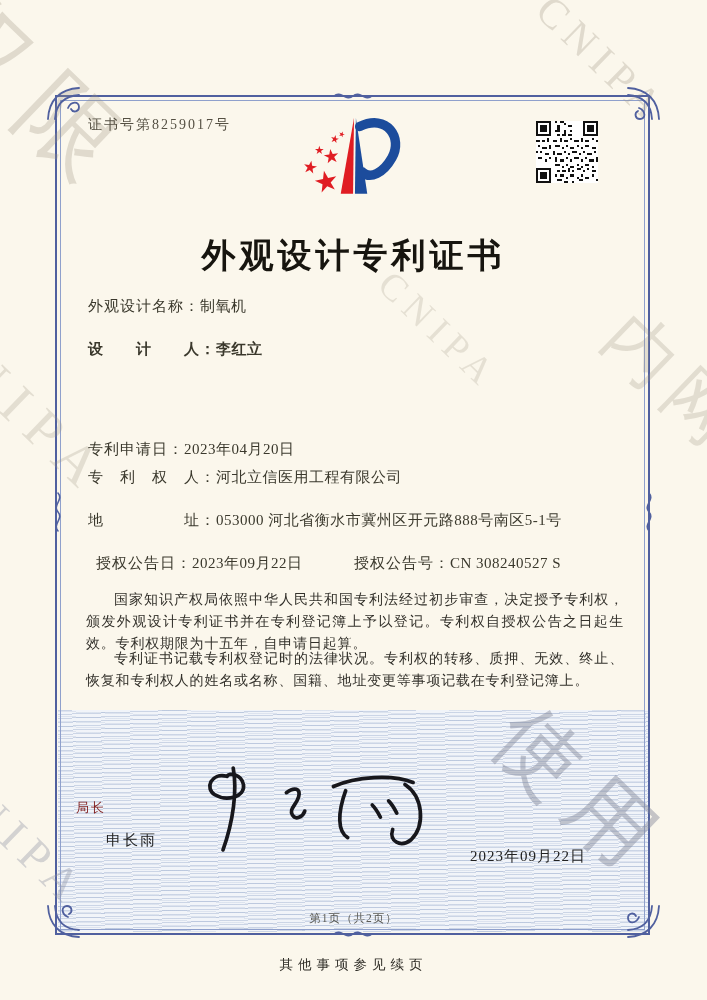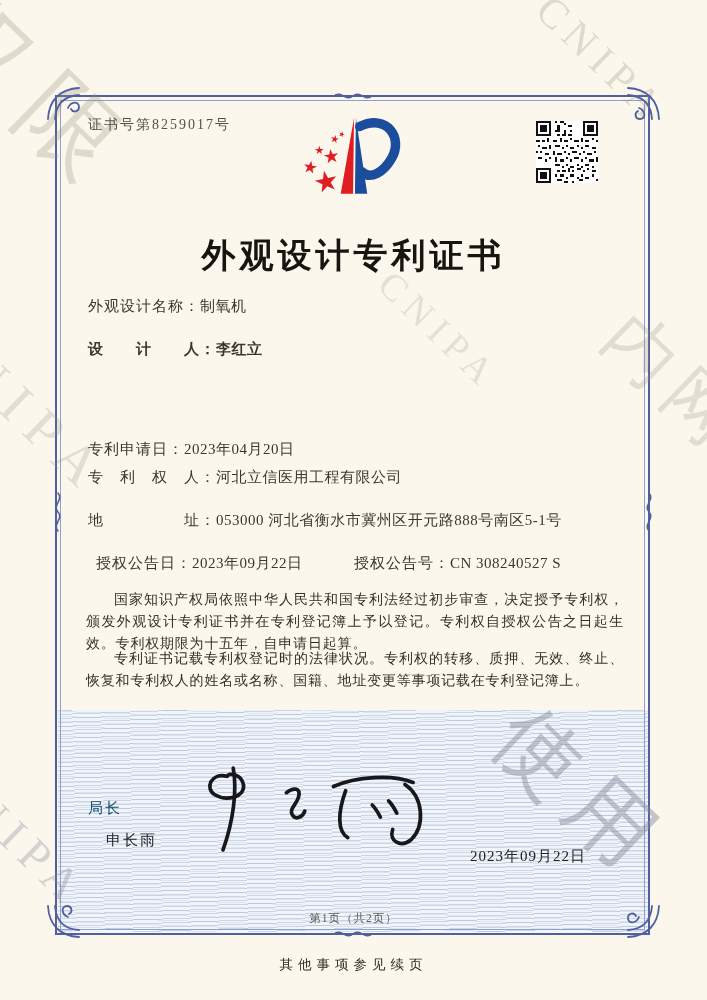--- a/index.html
+++ b/index.html
@@ -64,21 +64,21 @@
   .r1{top:297px;} .r2{top:340px;font-weight:bold;} .r3{top:383px;} .r4{top:440px;} .r5{top:468px;} .r6{top:511px;} .r7{top:554px;margin-left:8px;}
   .flabel{letter-spacing:1px;}
   .fval{letter-spacing:.5px;}
   .grant2{position:absolute; left:258px; top:0;}
   .para{
     position:absolute; z-index:5; left:86px; width:538px;
     font-size:14px; line-height:22px; letter-spacing:.8px;
     text-indent:2em; text-align:justify; color:#32302a;
   }
   .p1{top:589px;} .p2{top:648px;}
-  .signer-title{position:absolute; z-index:5; left:88px; top:799px; font-size:15px; letter-spacing:2px; color:#0c4a6e;}
+  .signer-title{position:absolute; z-index:5; left:76px; top:799px; font-size:13px; letter-spacing:2px; color:#7f1d1d;}
   .signer-name{position:absolute;  z-index:5; left:88px; top:831px; font-size:15px; letter-spacing:2px; color:#222;margin-left:18px;}
   .sig{position:absolute; z-index:5; left:192px; top:762px; width:246px; height:92px;}
   .sig path{stroke:#17171c; stroke-width:3.6; fill:none; stroke-linecap:round; stroke-linejoin:round;}
   .issue-date{position:absolute; z-index:5; left:470px; top:847px; font-size:15px; letter-spacing:1px; color:#222;}
   .pagenum{position:absolute; z-index:5; left:55px; top:911px; width:597px; text-align:center; font-size:11.5px; letter-spacing:1px; color:#5a5a55;}
   .note{position:absolute; z-index:5; left:55px; top:941px; width:597px; text-align:center; font-size:13.5px; letter-spacing:5px; color:#2e2c26;margin-top:15px;}
 </style>
 </head>
 <body>
 

